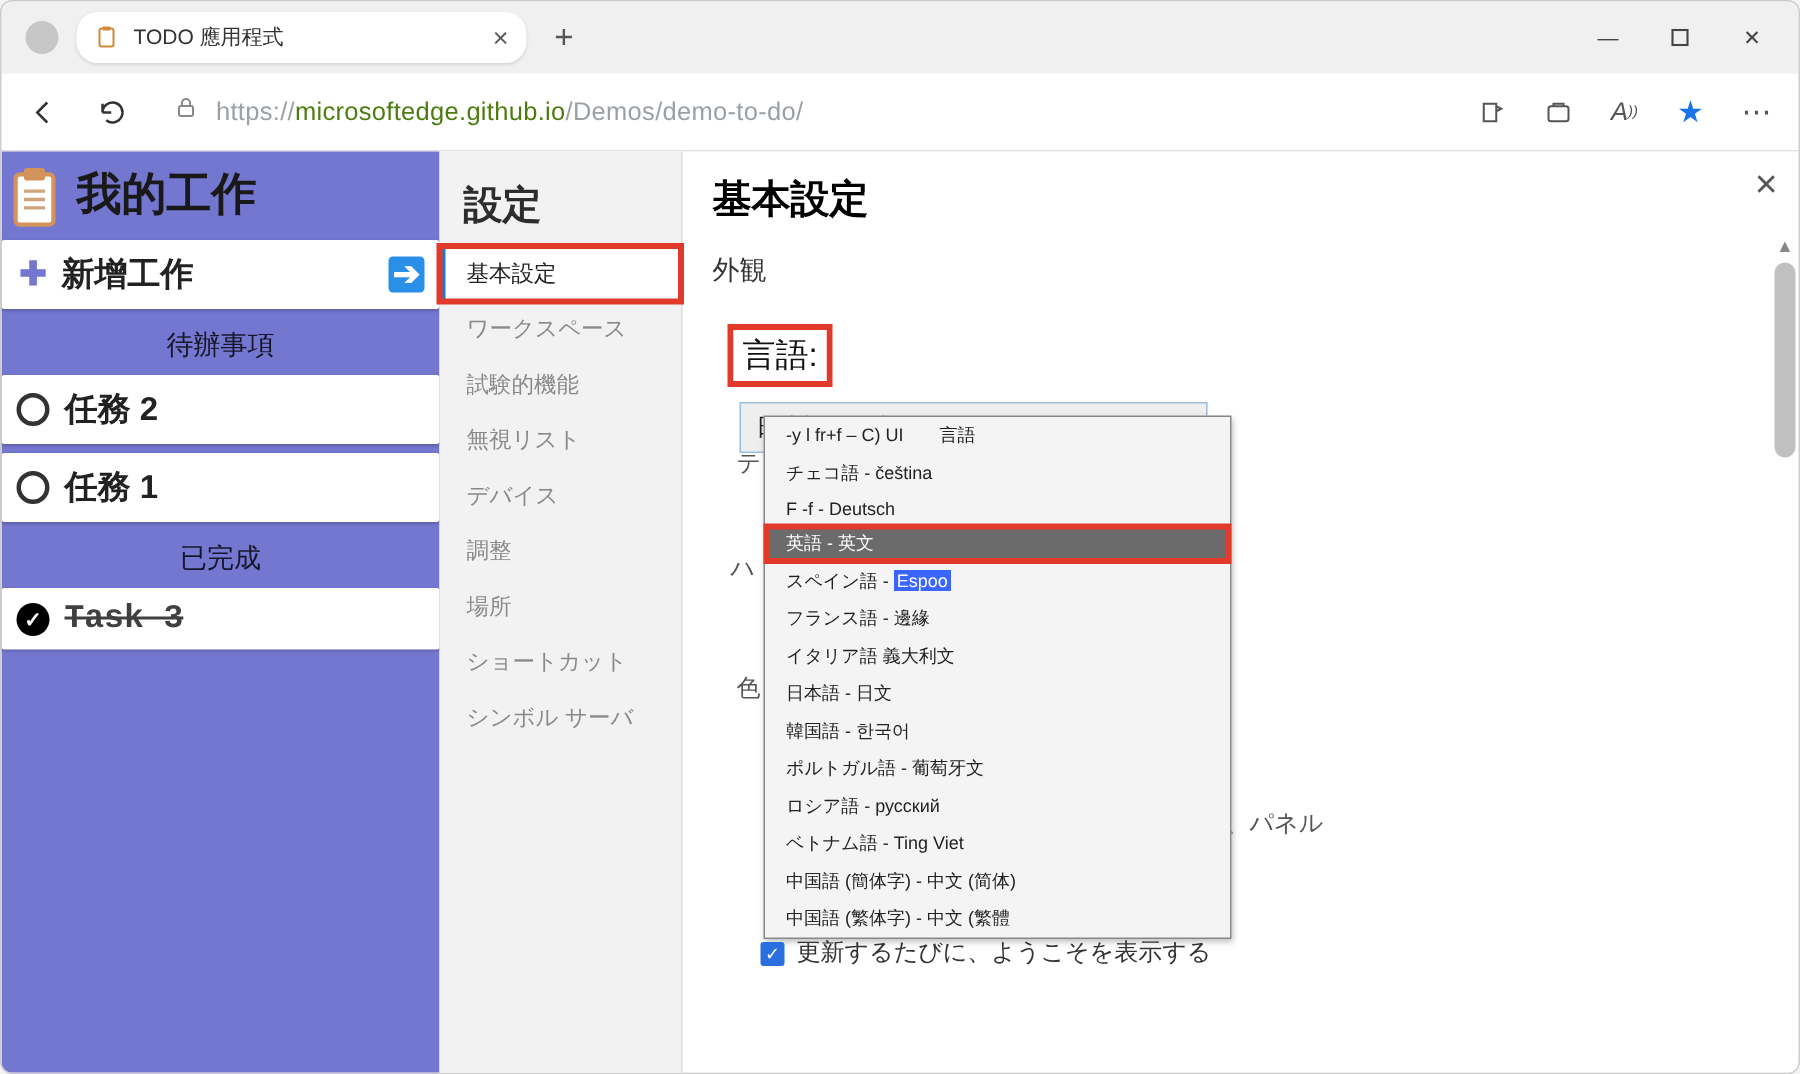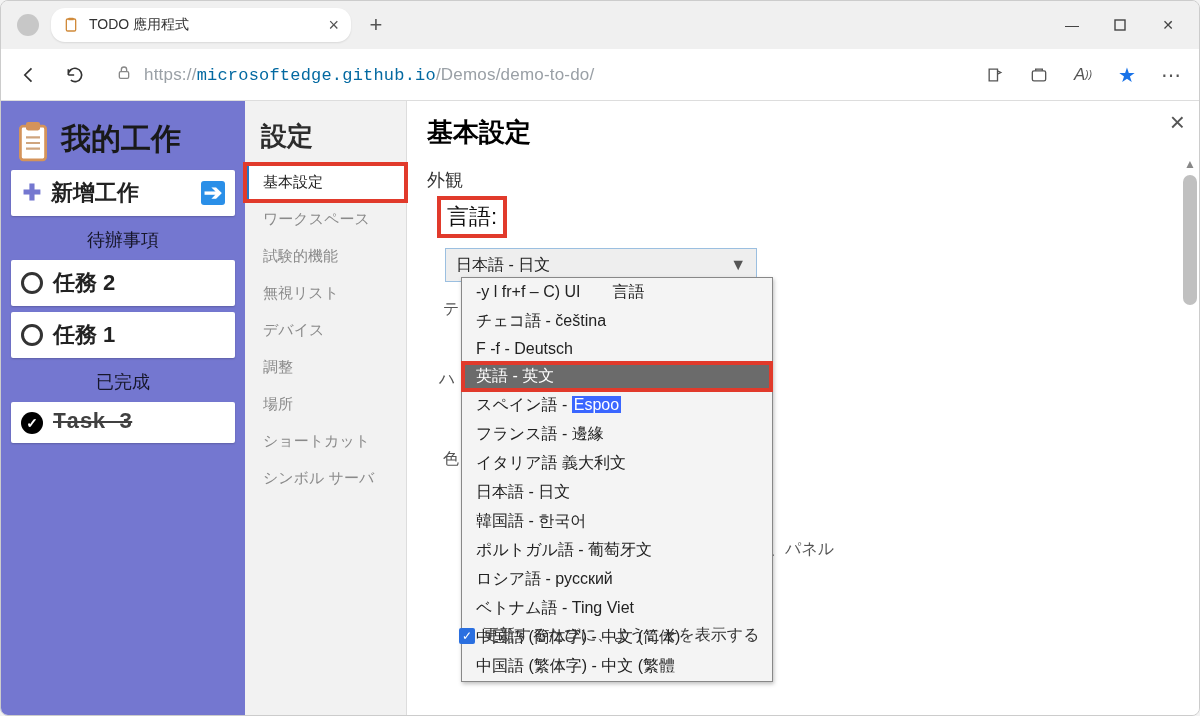--- a/index.html
+++ b/index.html
@@ -13,29 +13,29 @@
   .tab .close { margin-left: auto; font-size: 18px; color:#555; }
   .newtab { width: 34px; height:34px; display:flex; align-items:center; justify-content:center; font-size: 22px; color:#555; margin-left:8px; }
   .wincontrols { margin-left:auto; display:flex; gap:2px; }
   .winbtn { width:46px; height:34px; display:flex; align-items:center; justify-content:center; color:#444; font-size:14px; }
 
   .toolbar { display:flex; align-items:center; height:52px; padding:0 8px; background:#fff; border-bottom:1px solid #ddd; gap:6px; }
   .tbtn { width:40px; height:40px; display:flex; align-items:center; justify-content:center; color:#444; border-radius:4px; }
   .addrbar { flex:1; display:flex; align-items:center; gap:12px; padding:0 14px; height:38px; background:#fff; border:1px solid #fff; border-radius:20px; }
   .lock { color:#888; }
   .url { font-size:17px; color:#9aa0a6; letter-spacing:.2px; }
-  .url .dark { color:#0369a1;font-family:Liberation Mono, monospace; }
+  .url .dark { color:#4d7c0f; }
   .rt-icons { display:flex; gap:4px; align-items:center; }
   .star { color:#1a73e8; font-size:20px; }
 
   
   .page { display:flex; height: calc(716px - 48px - 52px); background:#fff; }
 
   
-  .todo-panel { width:244px; background:#7477d0; padding:10px; display:flex; flex-direction:column; gap:6px; }
+  .todo-panel { width:292px; background:#7477d0; display:flex; flex-direction:column; gap:6px; }
   .todo-header { display:flex; align-items:center; gap:10px; padding:8px 4px 4px; }
   .clip-icon { width:36px; height:36px; }
   .todo-title { font-size:30px; font-weight:700; color:#191919; }
   .card { background:#fff; border-radius:2px; padding:8px 10px; display:flex; align-items:center; font-size:22px; font-weight:600; color:#222; box-shadow:0 1px 2px rgba(0,0,0,.2); }
   .add-card { display:flex; align-items:center; gap:8px; }
   .add-card .plus { color:#7477d0; font-size:22px; font-weight:700; width:22px; text-align:center;}
   .add-card .go { margin-left:auto; width:24px; height:24px; background:#2a8fe8; border-radius:3px; display:flex; align-items:center; justify-content:center; color:#fff; }
   .section-label { text-align:center; font-size:18px; color:#16162a; padding:6px 0 2px; }
   .task .circle { width:22px; height:22px; border:3px solid #333; border-radius:50%; margin-right:10px; flex-shrink:0; }
   .done .check { width:22px; height:22px; border-radius:50%; background:#000; color:#fff; display:flex; align-items:center; justify-content:center; font-size:14px; margin-right:10px; }
@@ -45,28 +45,28 @@
   .settings-nav { width:162px; background:#f2f2f2; border-right:1px solid #ddd; padding-top:12px; }
   .settings-nav h2 { font-size:26px; padding:6px 16px 10px; color:#2d2d2d; font-weight:600;}
   .nav-item { font-size:15px; color:#8a8a8a; padding:9px 18px; }
   .nav-item.active { color:#222; background:#fff; border-left:4px solid #2179c6; padding-left:14px; }
   .nav-item.highlight { outline:4px solid #e13a2b; outline-offset:-2px; }
 
   
   .settings-main { flex:1; position:relative; padding:14px 20px 0 20px; overflow:hidden; }
   .close-x { position:absolute; top:6px; right:14px; font-size:26px; color:#555; }
   .settings-main h1 { font-size:26px; font-weight:600; margin-bottom:18px; }
-  .subhead { font-size:18px; color:#333; margin:6px 0 4px; }
+  .subhead { font-size:18px; color:#333; margin:6px 0 24px; }
   .field-label { display:inline-block; background:#fff; font-size:22px; color:#111; padding:2px 6px; }
   .field-label-wrap { display:inline-block; border:4px solid #e13a2b; margin-left:10px; }
   .select-box { margin:10px 0 0 18px; width:312px; height:34px; border:1px solid #9bbfe0; background:#eee; display:flex; align-items:center; padding:0 10px; font-size:16px; color:#222; }
   .select-box .caret { margin-left:auto; color:#555; }
 
   
-  .dropdown { position:absolute; left:538px; top:176px; width:312px; background:#f4f4f4; border:1px solid #888; box-shadow:1px 2px 4px rgba(0,0,0,.25); font-size:16px; color:#222; }
+  .dropdown { position:absolute; left:538px; top:176px; width:312px; background:#f4f4f4; border:1px solid #888; box-shadow:1px 2px 4px rgba(0,0,0,.25); font-size:12px; color:#222; }
   .dd-item { padding:4px 14px; white-space:nowrap; }
   .dd-item.sel { background:#6b6b6b; color:#fff; }
   .dd-item.sel-wrap { outline:4px solid #e13a2b; outline-offset:-3px; }
   .dd-item .hl { background:#3a66ff; color:#fff; padding:0 2px;margin-top:42px; }
 
   
   .ghost { position:absolute; color:#555; font-size:16px; }
   .checkbox-row { position:absolute; left:536px; top:524px; display:flex; align-items:center; gap:8px; font-size:16px; color:#333; }
   .cb { width:16px; height:16px; background:#2a6fe0; color:#fff; display:flex; align-items:center; justify-content:center; font-size:12px; border-radius:2px;}
 

